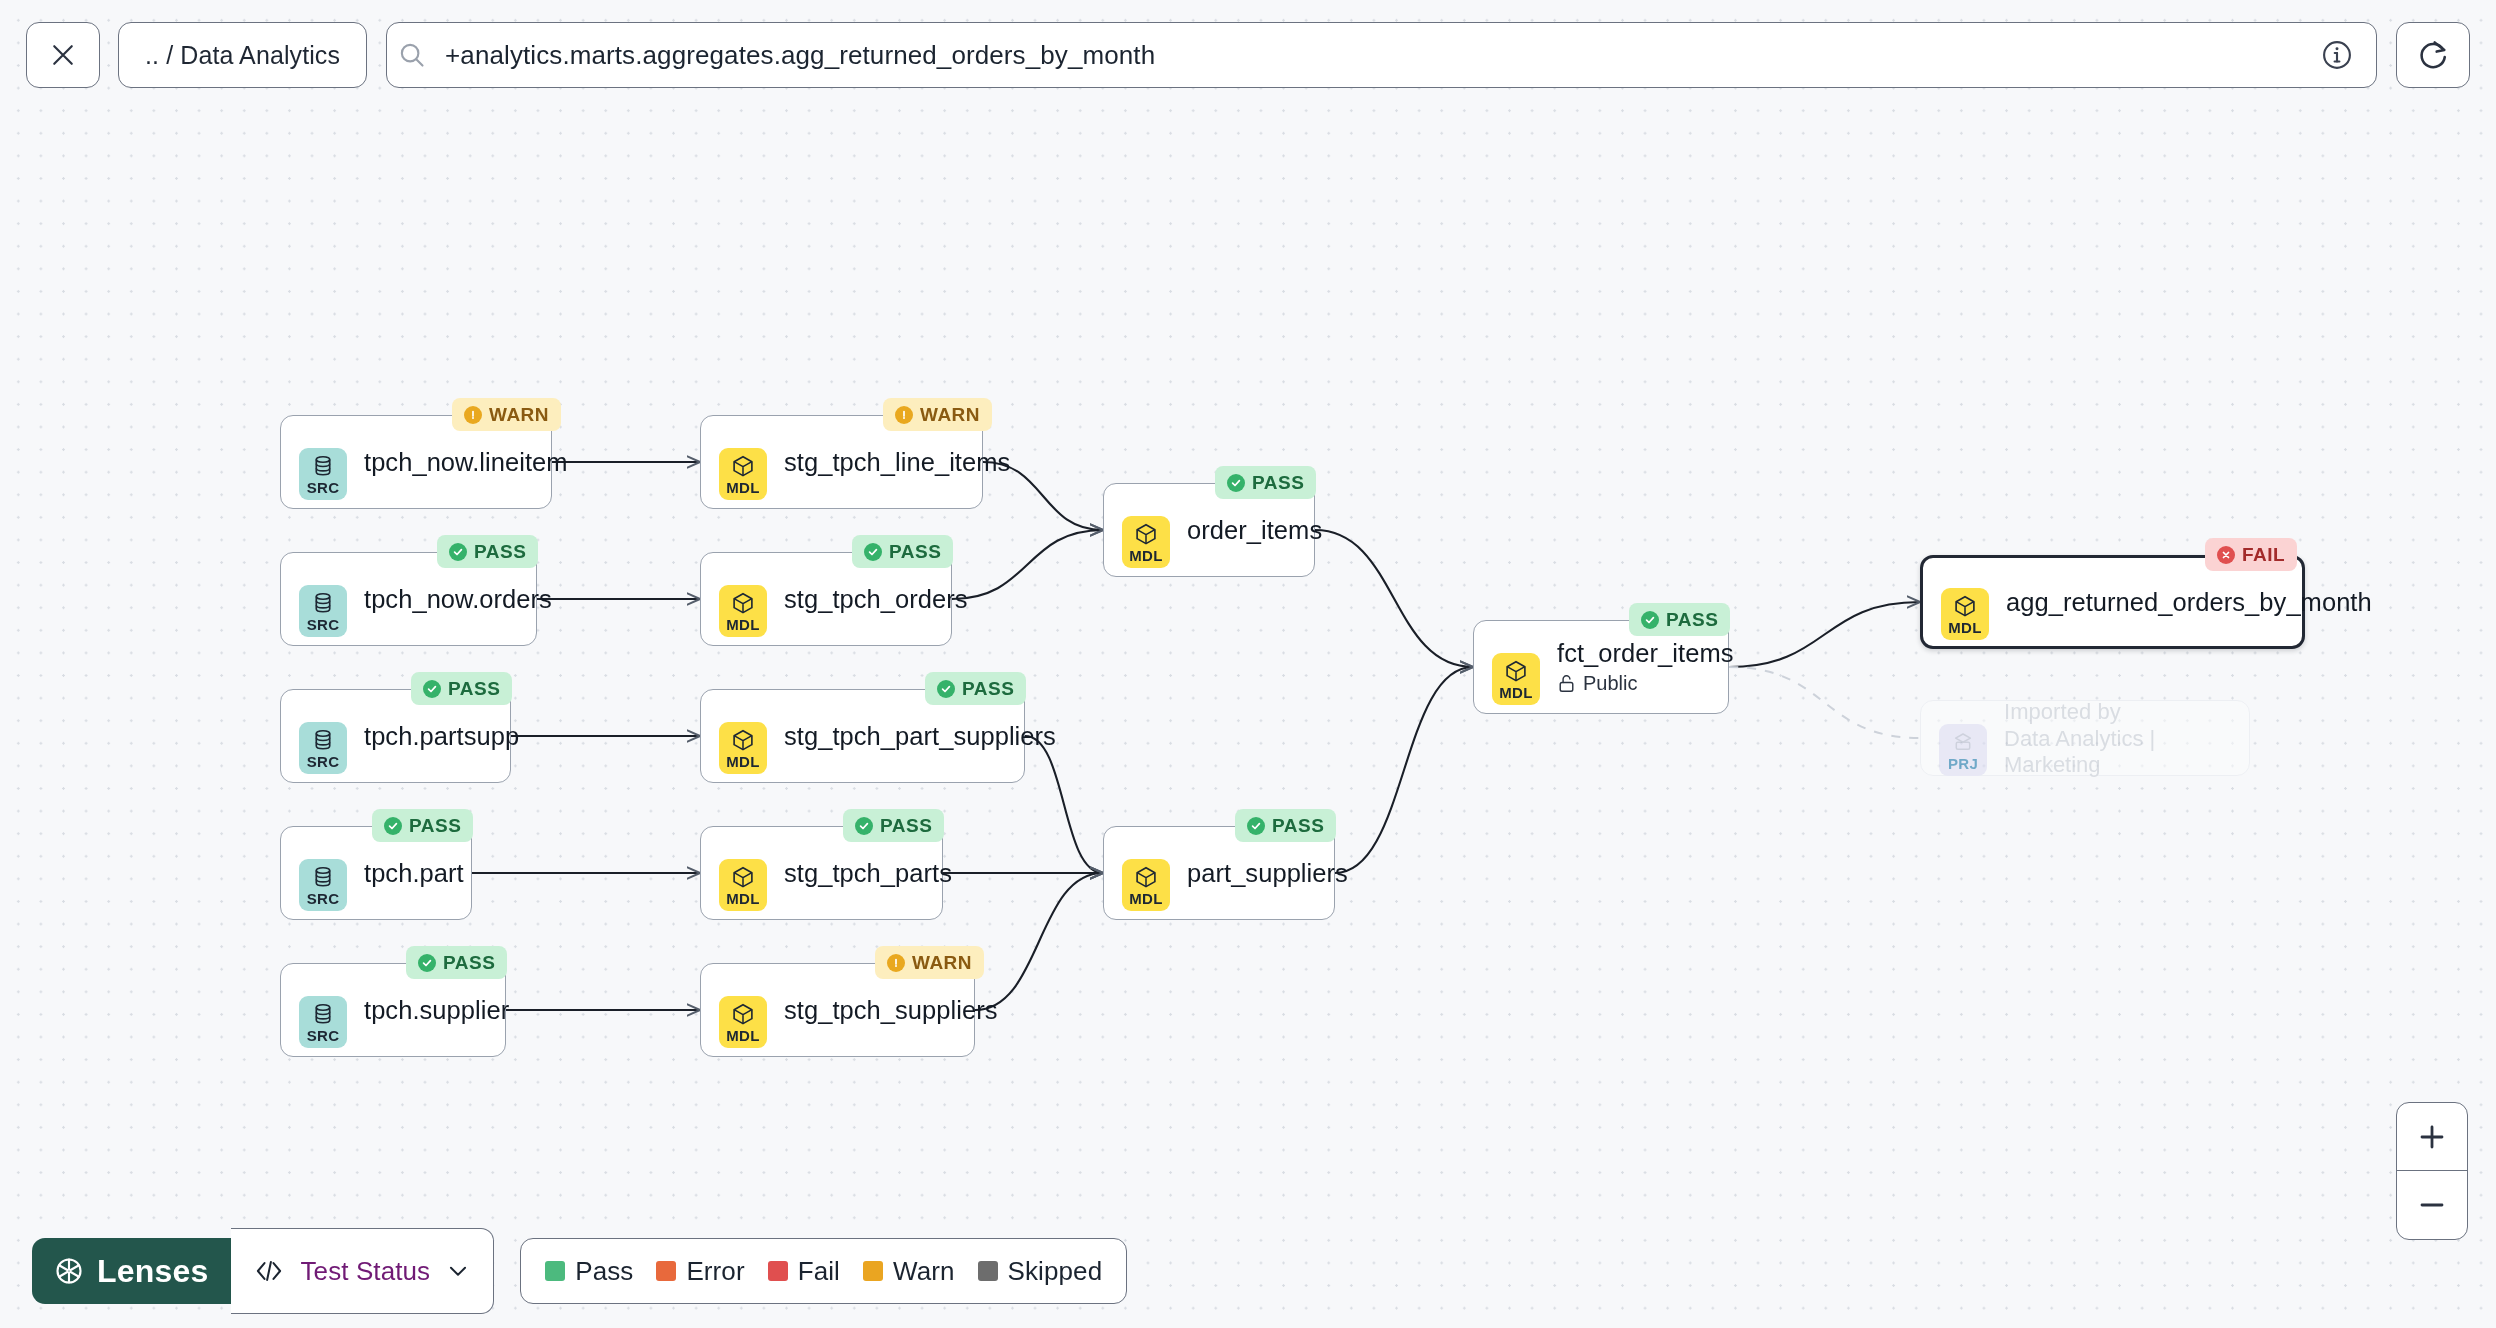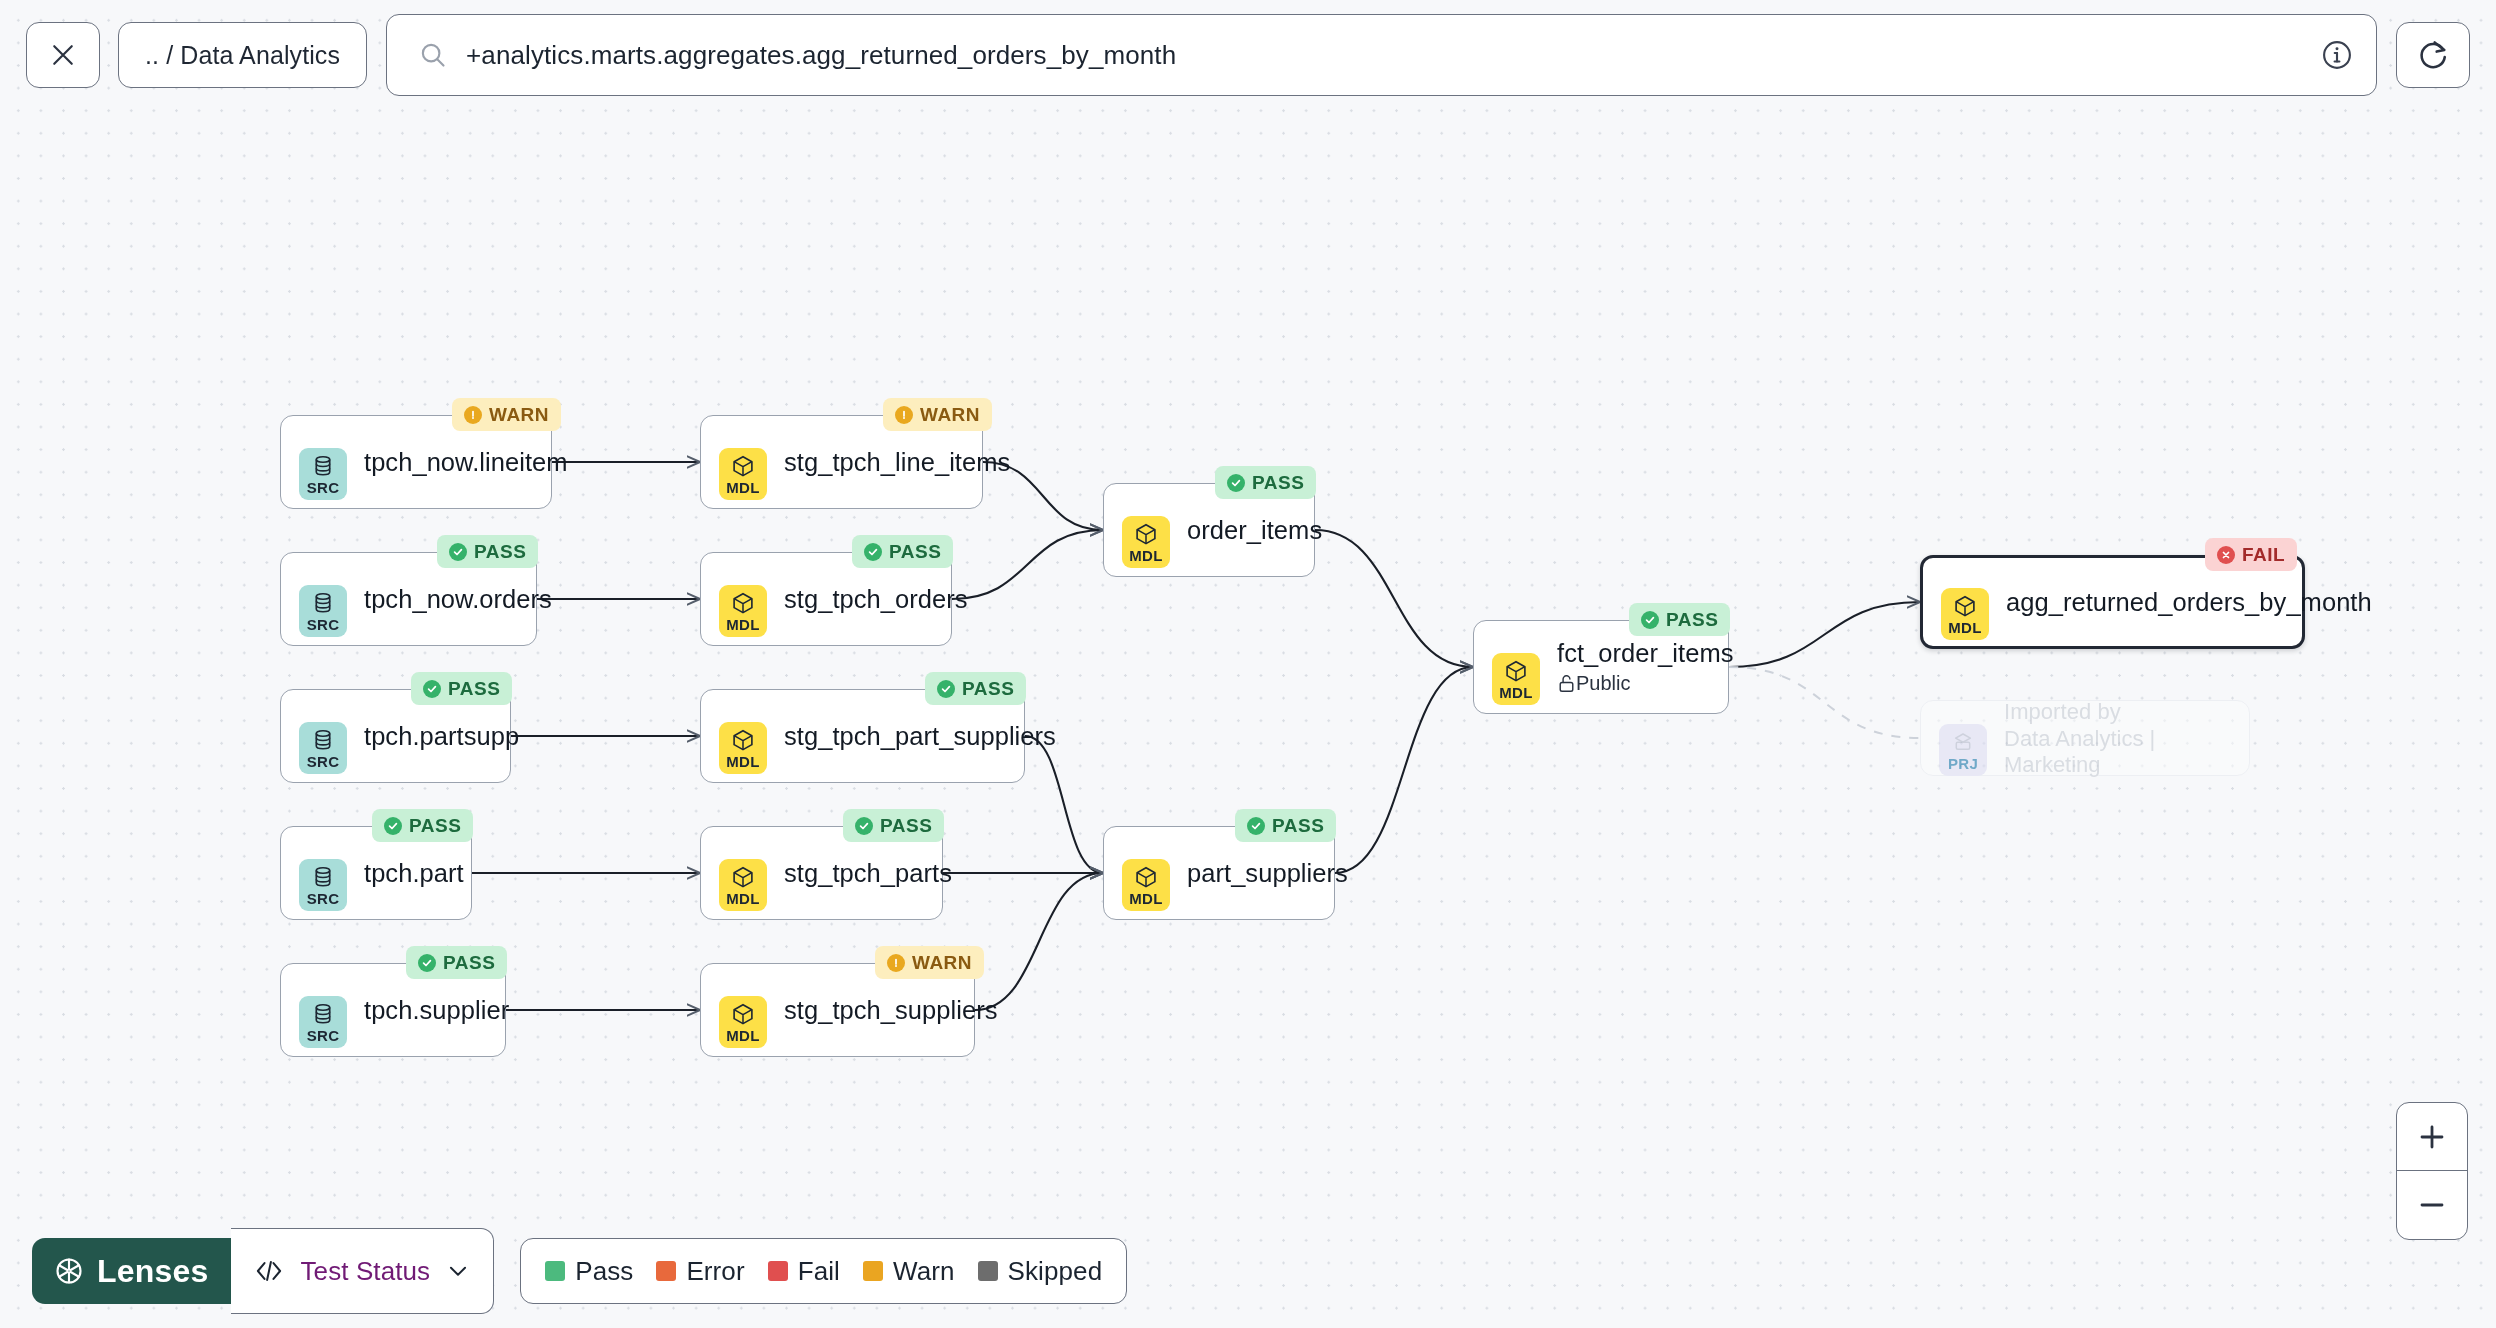--- a/index.html
+++ b/index.html
@@ -44,26 +44,26 @@
   #breadcrumb-btn {
     padding: 0 26px;
     font-size: 25px;
     color: #1f2733;
     letter-spacing: .1px;
     margin-right: 19px;
     white-space: nowrap;
   }
   #searchbar {
     flex: 1 1 auto;
-    height: 82px;
+    height: 66px;
     background: #ffffff;
     border: 1.6px solid #6b7280;
     border-radius: 13px;
     display: flex; align-items: center;
-    padding: 0 22px 0 31px;
+    padding: 0 22px 0 10px;
     margin-right: 19px;
     min-width: 0;
   }
   #search-text {
     flex: 1 1 auto;
     font-size: 26px;
     color: #1b2430;
     margin-left: 18px;
     white-space: nowrap; overflow: hidden;
     letter-spacing: .1px;
@@ -118,20 +118,21 @@
   .node-body { margin-left: 17px; min-width: 0; }
   .node-title {
     font-size: 25.5px;
     color: #131a24;
     white-space: nowrap;
     letter-spacing: .05px;
   }
   .node.faded .node-title { color: #c2c7d0; font-size: 22px; }
   .node-sub {
     display: flex; align-items: center;
+    gap: 7px;
     font-size: 20px;
     color: #2b3340;
     margin-top: 4px;
   }
   .node.faded .node-sub { color: #c2c7d0; font-size: 22px; margin-top: 1px; }
 
   
   .badge {
     position: absolute;
     height: 33px;

